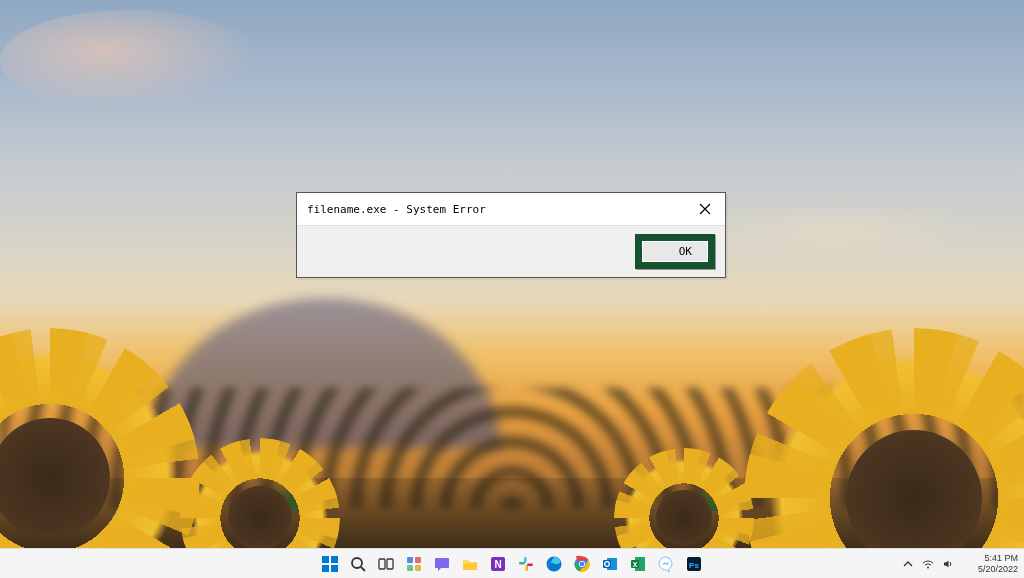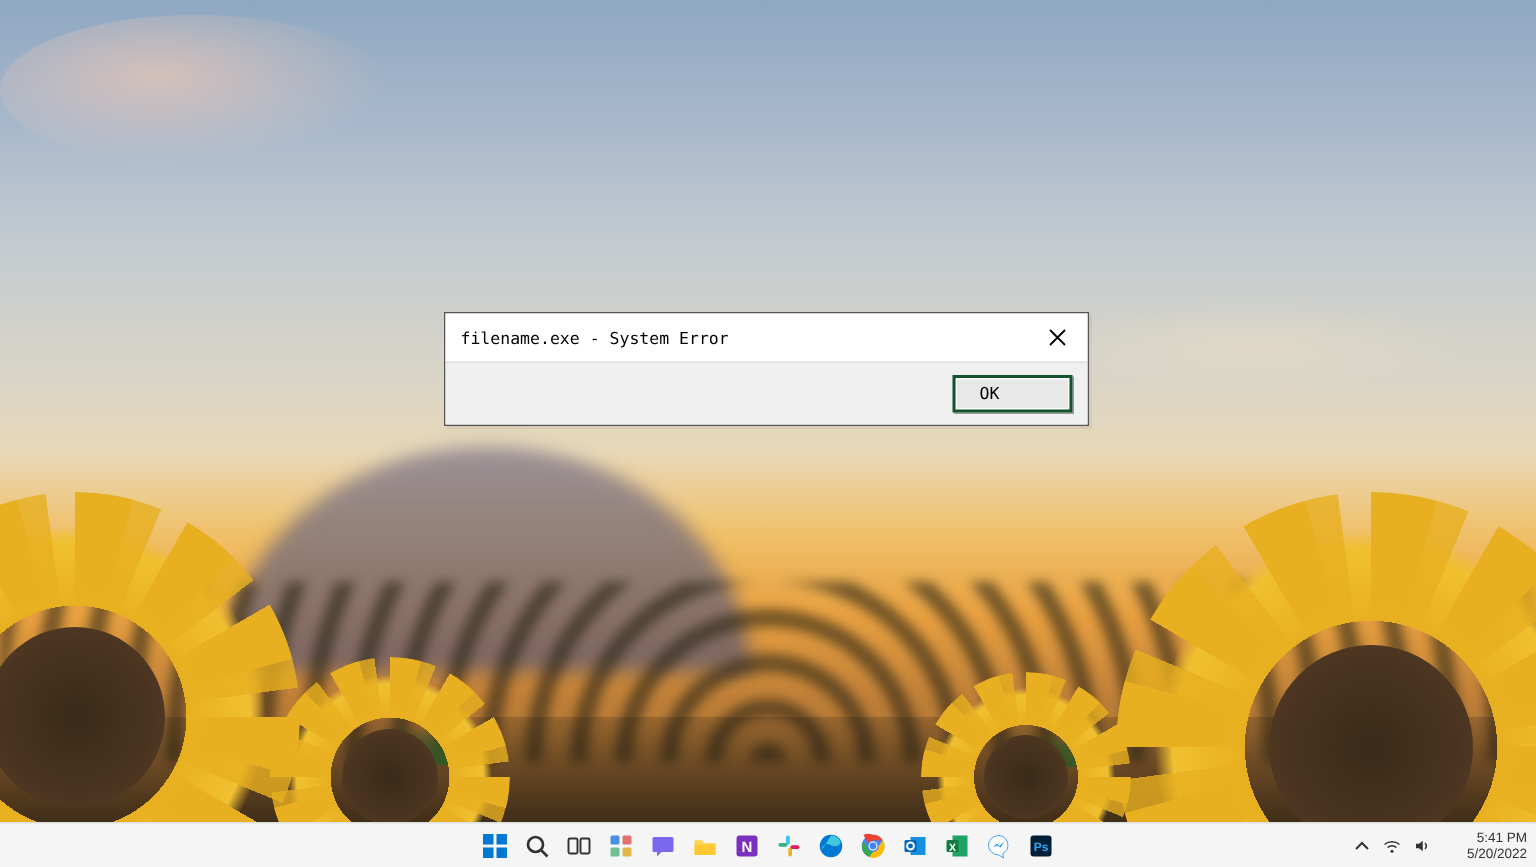--- a/index.html
+++ b/index.html
@@ -96,21 +96,21 @@
     .leaves {
       position: absolute; bottom: 55%; left: 45%;
       width: 40%; height: 20%;
       background: radial-gradient(ellipse at 30% 100%, #2a5020, transparent 60%),
                   radial-gradient(ellipse at 70% 100%, #356028, transparent 60%);
     }
 
     
     .dialog {
       position: absolute;
-      top: 208px; left: 296px;
+      top: 192px; left: 296px;
       width: 430px;
       background: #fff;
       border: 1px solid #555;
       box-shadow: 2px 2px 0 rgba(0,0,0,0.05);
       font-family: "Lucida Console", Monaco, monospace;
       font-size: 11px;
     }
     .titlebar {
       display: flex;
       align-items: center;
@@ -144,26 +144,26 @@
       background: #f0f0f0;
       border-top: 1px solid #e0e0e0;
       padding: 8px 10px;
       display: flex;
       justify-content: flex-end;
     }
     .ok-btn {
       min-width: 80px;
       padding: 4px 16px;
       background: #e8e8e8;
-      border: 2px solid #14532d;
+      border: 7px solid #14532d;
       box-shadow: inset 0 0 0 1px #fff, 1px 1px 0 #999;
       font-family: inherit;
       font-size: 11px;
       cursor: pointer;
-      text-align: left;
+      text-align: right;
     }
 
     
     .taskbar {
       height: 30px;
       width: 100%;
       background: #f5f5f5;
       border-top: 1px solid #e0e0e0;
       display: flex;
       align-items: center;

